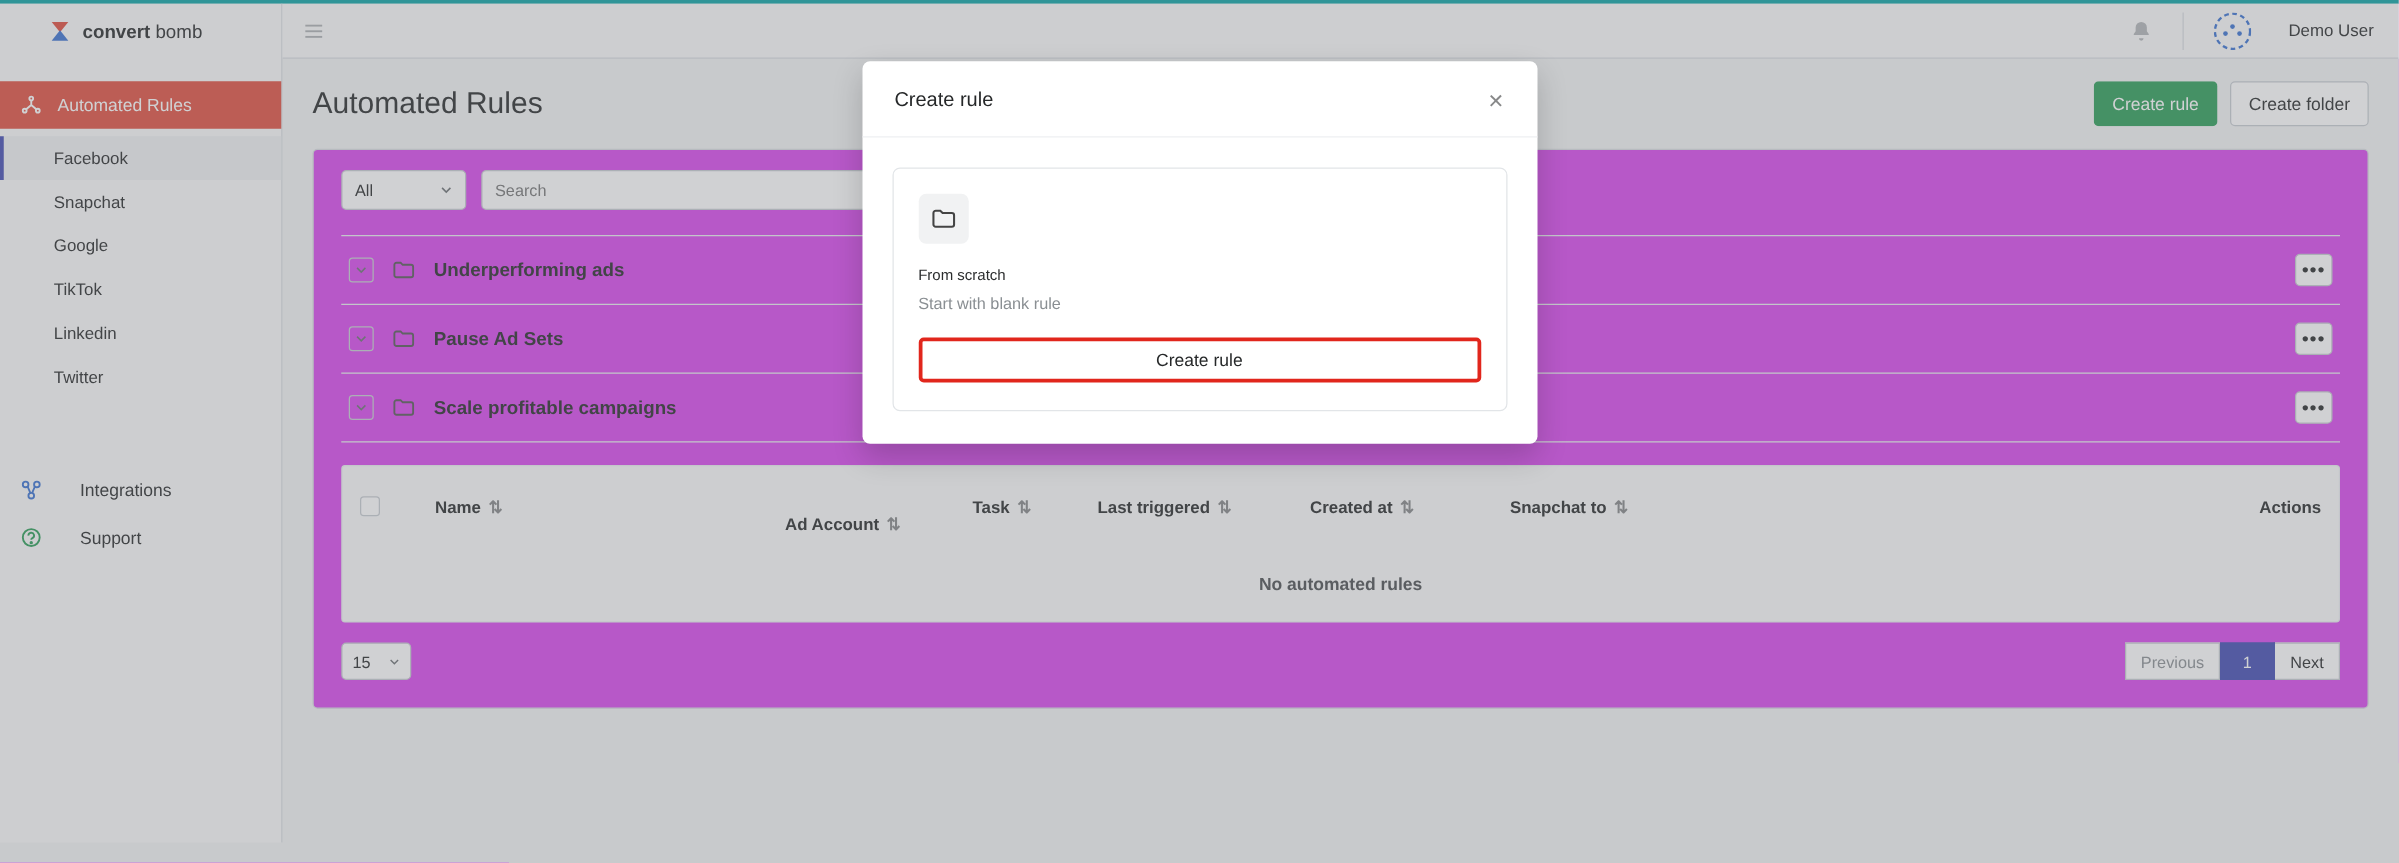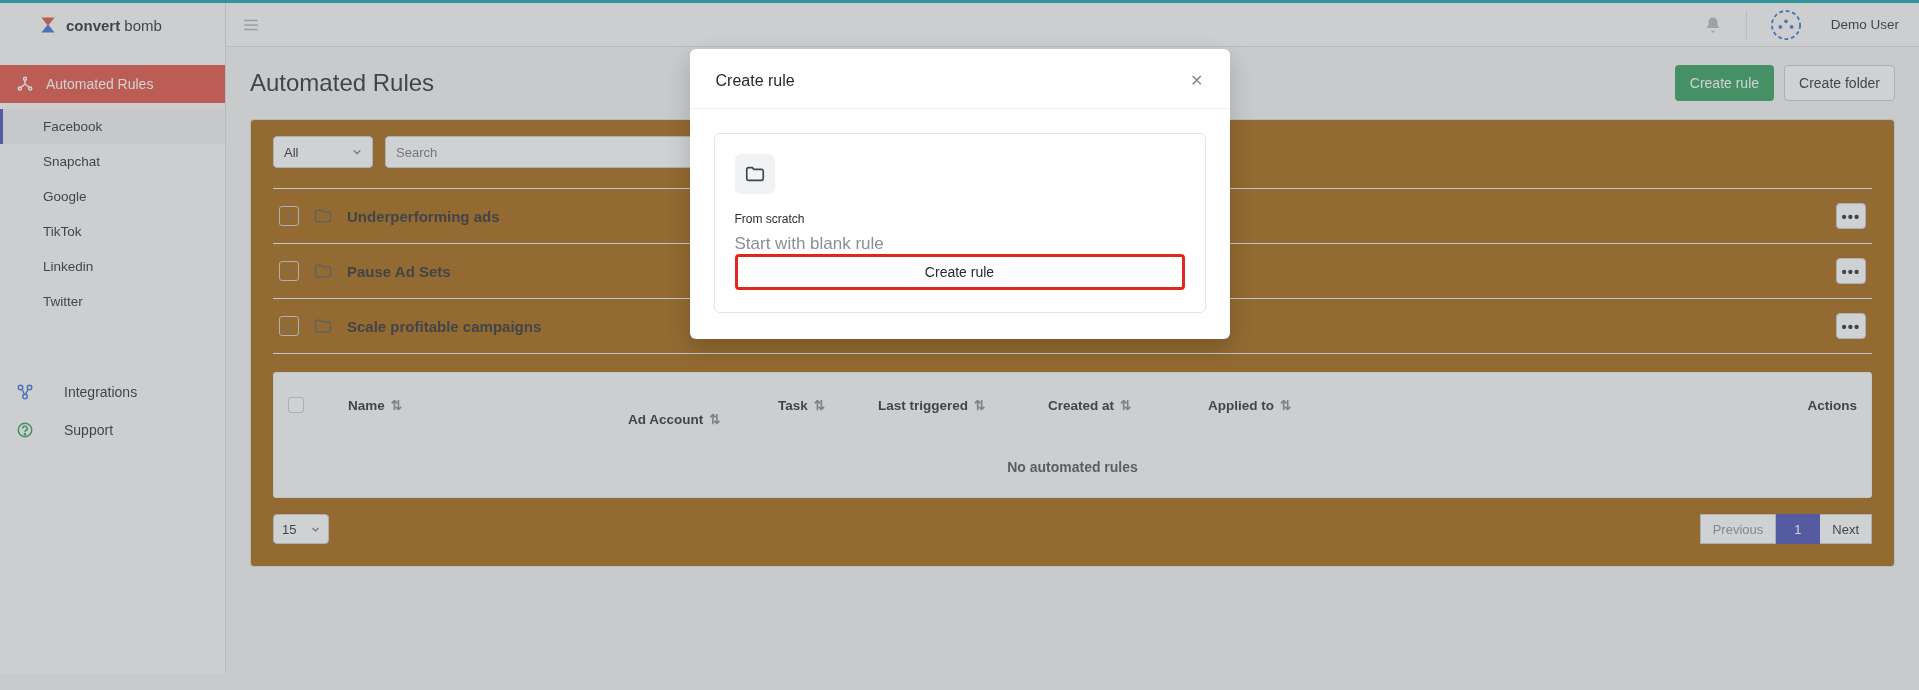--- a/index.html
+++ b/index.html
@@ -50,21 +50,21 @@
 
 .main{position:absolute;top:47px;left:var(--sidebar-w);right:0;bottom:0;padding:18px 24px;}
 .page-head{display:flex;align-items:center;margin-bottom:18px;}
 .page-title{font-size:24px;font-weight:500;}
 .page-head .spacer{flex:1;}
 .btn{border-radius:4px;padding:9px 14px;font-size:14px;cursor:pointer;border:1px solid transparent;}
 .btn-green{background:var(--green);color:#fff;}
 .btn-outline{background:#fff;border:1px solid var(--mid-border);}
 .page-head .btn + .btn{margin-left:10px;}
 
-.card{background:#a16207;border:1px solid var(--light-border);border-radius:4px;padding:16px 22px 22px;}
+.card{background:#d946ef;border:1px solid var(--light-border);border-radius:4px;padding:16px 22px 22px;}
 .toolbar{display:flex;gap:12px;align-items:center;}
 .select{background:#fff;border:1px solid var(--mid-border);border-radius:4px;width:100px;height:32px;padding:0 10px;font-size:13px;display:flex;align-items:center;justify-content:space-between;cursor:pointer;}
 .search{flex:0 0 420px;}
 .search input{width:100%;height:32px;border:1px solid var(--mid-border);border-radius:4px;padding:0 10px;font-size:13px;background:#fff;}
 
 .folder-list{margin-top:20px;}
 .folder-row{display:flex;align-items:center;gap:14px;padding:14px 6px;border-bottom:1px solid #eceff1;font-size:15px;}
 .folder-row:first-child{border-top:1px solid #eceff1;}
 .folder-row .chev{width:20px;height:20px;border:1px solid var(--mid-border);border-radius:3px;display:flex;align-items:center;justify-content:center;cursor:pointer;}
 .folder-row .fname{font-weight:700;}
@@ -96,21 +96,21 @@
 
 .scrim{position:absolute;inset:0;background:rgba(120,124,128,0.35);}
 .modal{position:absolute;top:49px;left:50%;transform:translateX(-50%);width:540px;max-width:540px;background:#fff;border-radius:6px;box-shadow:0 10px 24px rgba(0,0,0,.18);}
 .modal-head{display:flex;align-items:center;padding:22px 26px 18px;border-bottom:1px solid #eef0f2;}
 .modal-title{font-size:16px;}
 .modal-close{margin-left:auto;opacity:.55;cursor:pointer;font-size:16px;}
 .modal-body{display:flex;gap:22px;padding:24px 24px 26px;}
 .opt-card{flex:1;border:1px solid #e2e5e8;border-radius:6px;padding:20px 20px 22px;display:flex;flex-direction:column;}
 .opt-icon{width:40px;height:40px;background:#f1f2f3;border-radius:6px;display:flex;align-items:center;justify-content:center;margin-bottom:18px;}
 .opt-title{font-size:12px;margin-bottom:8px;color:#2b2d2e;}
-.opt-sub{font-size:17px;color:var(--muted);}
+.opt-sub{font-size:13px;color:var(--muted);margin-bottom:20px;}
 .opt-btn{margin-top:auto;border:1px solid #d6dadd;border-radius:4px;height:36px;display:flex;align-items:center;justify-content:center;font-size:14px;cursor:pointer;background:#fff;}
 .opt-btn.highlight{border:3px solid #e1261c;}
 
 .chk{width:16px;height:16px;border:1px solid var(--mid-border);border-radius:3px;background:#fff;display:inline-block;}
 
 svg{display:block;}
 </style>
 </head>
 <body>
 
@@ -300,21 +300,21 @@
           </div>
         <div class="th th-trig">
             <span>Last triggered</span>
             <span class="sort">⇅</span>
           </div>
         <div class="th th-created">
             <span>Created at</span>
             <span class="sort">⇅</span>
           </div>
         <div class="th th-applied">
-            <span>Applied to</span>
+            <span>Snapchat to</span>
             <span class="sort">⇅</span>
           </div>
         <div class="th th-actions">
             <span>Actions</span>
           </div>
       </div>
       <div class="tbody">No automated rules</div>
     </div>
 
     <div class="footbar">

